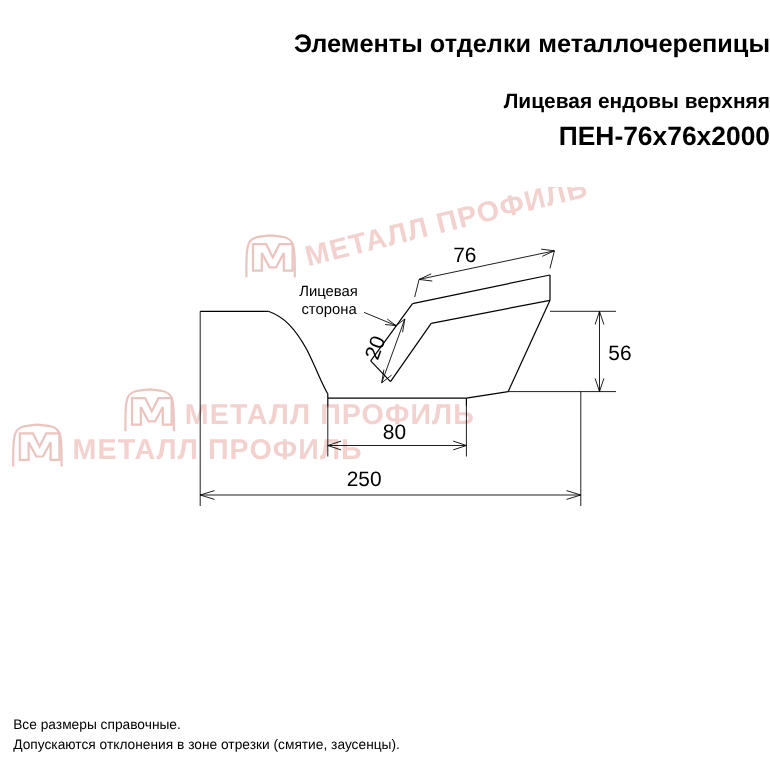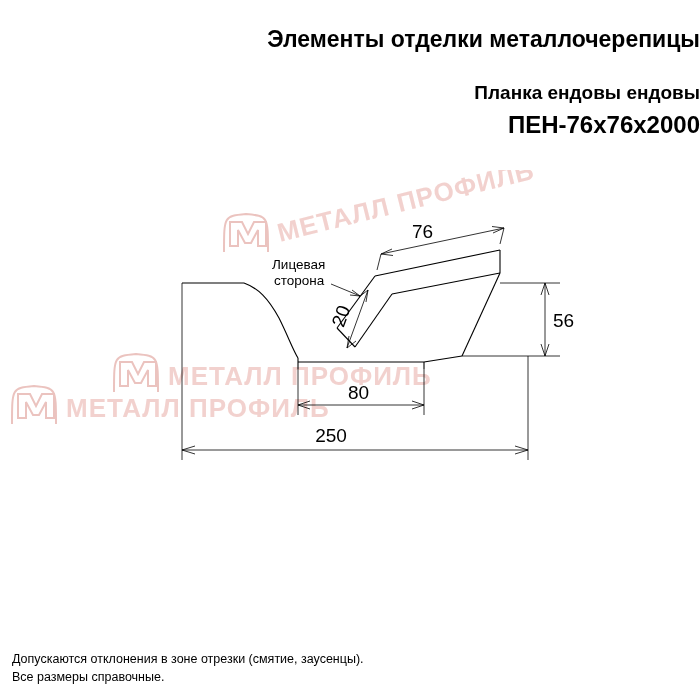--- a/index.html
+++ b/index.html
@@ -99,21 +99,21 @@
     fill: #000;
   }
 </style>
 </head>
 <body>
 
 <div class="page">
 
   <div class="title-block">
     <h1 class="main-title">Элементы отделки металлочерепицы</h1>
-    <h2 class="sub-title">Планка ендовы ендовы</h2>
+    <h2 class="sub-title">Лицевая ендовы верхняя</h2>
     <h3 class="code-title">ПЕН-76х76х2000</h3>
   </div>
 
   <div class="drawing">
     <svg width="700" height="330" viewBox="0 0 700 330">
 
       <g opacity="0.85">
         <g transform="translate(222,40)">
           <path class="wm" d="M8,36 L8,12 L20,12 L26,24 L32,12 L44,12 L44,36 L36,36 L36,20 L29,33 L23,33 L16,20 L16,36 Z"></path>
           <path class="wm" d="M2,42 C2,6 2,6 24,4 C46,6 46,6 46,42"></path>
@@ -209,17 +209,17 @@
         <path class="thin" d="M182,280 L528,280"></path>
         <path class="thin" d="M182,280 l13,-4 M182,280 l13,4"></path>
         <path class="thin" d="M528,280 l-13,-4 M528,280 l-13,4"></path>
         <text class="dim-text" x="331" y="272" text-anchor="middle" font-size="24">250</text>
       </g>
 
     </svg>
   </div>
 
   <div class="footer">
+    <div>Все размеры справочные.</div>
     <div>Допускаются отклонения в зоне отрезки (смятие, заусенцы).</div>
-    <div>Все размеры справочные.</div>
   </div>
 
 </div>
 
 </body></html>

